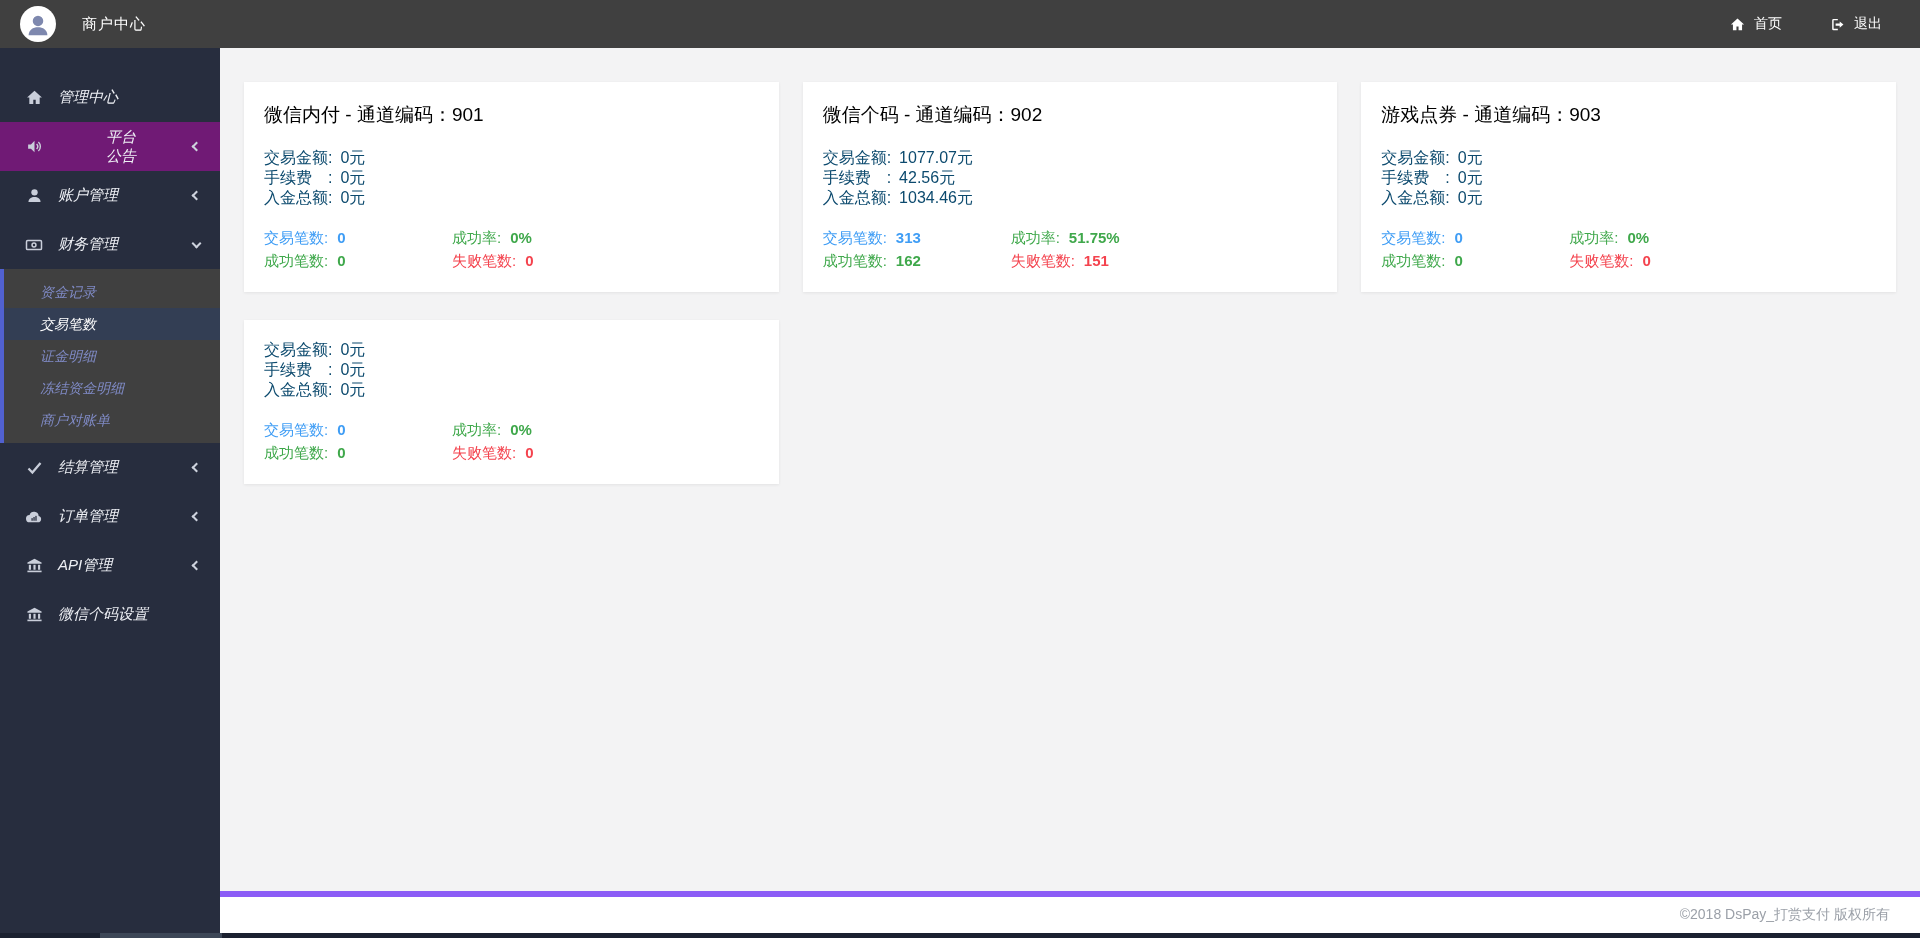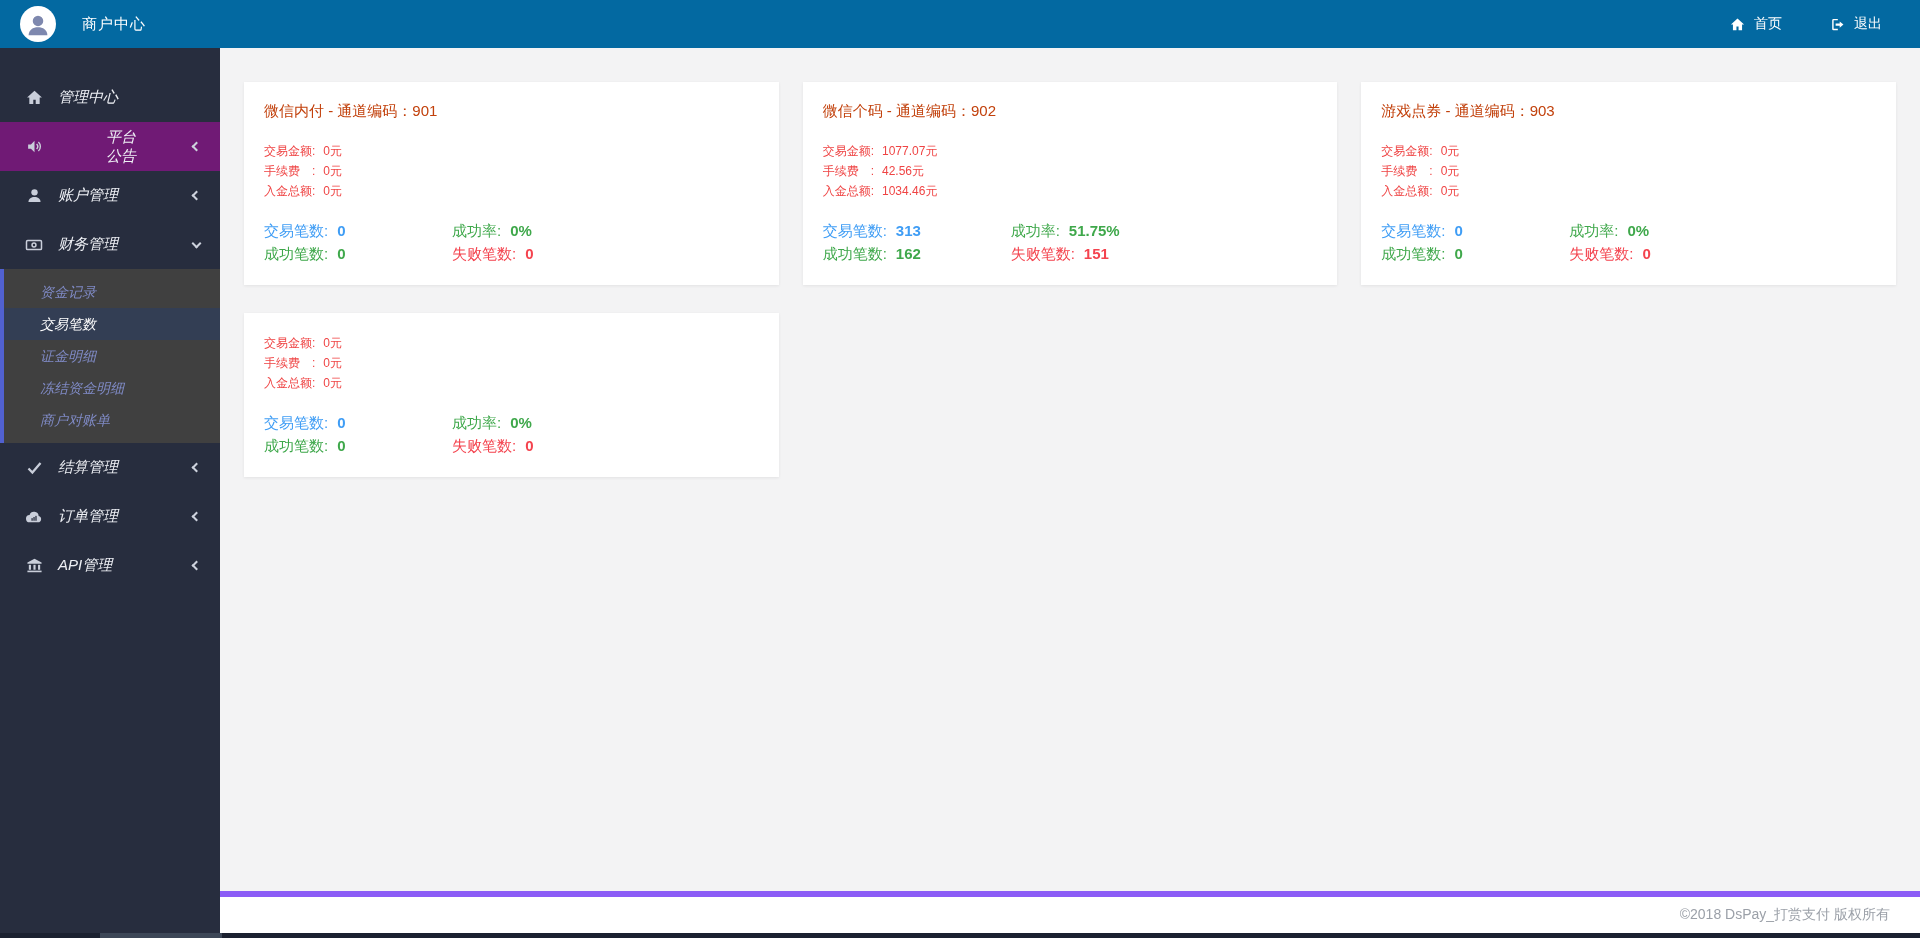--- a/index.html
+++ b/index.html
@@ -1,20 +1,20 @@
 <!DOCTYPE html>
 <html><head>
 <meta charset="utf-8">
 <style>
   * { margin:0; padding:0; box-sizing:border-box; }
   html,body { width:1920px; height:938px; overflow:hidden; }
   body { font-family:"Liberation Sans","DejaVu Sans",sans-serif; background:#f3f3f4; color:#63676d; }
 
   
-  .topbar { position:fixed; top:0; left:0; width:1920px; height:48px; background:#0369a1;
+  .topbar { position:fixed; top:0; left:0; width:1920px; height:48px; background:#404040;
             display:flex; align-items:center; justify-content:space-between; z-index:30; }
   .brand-group { display:flex; align-items:center; padding-left:20px; }
   .avatar { width:36px; height:36px; border-radius:50%; background:#ffffff; display:flex;
             align-items:center; justify-content:center; overflow:hidden; }
   .brand-label { color:#ffffff; font-size:15px; margin-left:26px; letter-spacing:1px; }
   .topbar-right { display:flex; align-items:center; padding-right:38px; }
   .top-link { display:flex; align-items:center; color:#ffffff; font-size:14px; cursor:pointer; margin-left:48px; }
   .top-link svg { margin-right:9px; }
 
   
@@ -30,23 +30,23 @@
 
   .submenu { list-style:none; background:#404040; border-left:4px solid #5161d0; padding:7px 0; }
   .submenu-item { height:32px; line-height:32px; padding-left:36px; font-size:14px; color:#7f8ac5; cursor:pointer; }
   .submenu-item.active { color:#ffffff; background:#333e54; }
 
   
   .main { margin-left:220px; padding-top:48px; height:938px; display:flex; flex-direction:column; }
   .content { flex:1; padding:34px 24px 20px 24px; }
   .cards { display:grid; grid-template-columns:repeat(3,1fr); gap:28px 24px; }
   .card { background:#ffffff; box-shadow:0 1px 3px rgba(0,0,0,0.07); padding:20px; }
-  .card-title { font-size:15px; color:#c2410c; margin-bottom:20px; }
+  .card-title { font-size:19px; color:#000000; margin-bottom:20px; }
   .card-body { margin-bottom:18px; }
-  .stat-row { font-size:12px; color:#ef4444; line-height:20px; }
+  .stat-row { font-size:16px; color:#0c4a6e; line-height:20px; }
   .stat-val { margin-left:8px; }
   .card-stats { display:grid; grid-template-columns:188px auto; font-size:15px; line-height:23px; }
   .stat b { margin-left:9px; }
   .c-blue  { color:#3f9df5; }
   .c-green { color:#3fa84b; }
   .c-red   { color:#f4434e; }
 
   
   .footer { height:47px; background:#ffffff; border-top:6px solid #8b5cf6; display:flex;
             align-items:center; justify-content:flex-end; padding-right:30px; padding-bottom:5px; }
@@ -170,20 +170,32 @@
           <rect x="4" y="11" width="3" height="7"></rect>
             <rect x="10.5" y="11" width="3" height="7"></rect>
             <rect x="17" y="11" width="3" height="7"></rect>
           <rect x="2" y="19.2" width="20" height="2.3"></rect>
         </svg>
       </span>
       <span class="nav-label">API管理</span>
       <span class="chev chev-left"></span>
     </li>
 
+    <li class="nav-item">
+      <span class="nav-icon">
+        <svg width="17" height="17" viewBox="0 0 24 24" fill="currentColor">
+          <path d="M12 2.5 L2 7.8 v1.7 h20 V7.8 z"></path>
+          <rect x="4" y="11" width="3" height="7"></rect>
+            <rect x="10.5" y="11" width="3" height="7"></rect>
+            <rect x="17" y="11" width="3" height="7"></rect>
+          <rect x="2" y="19.2" width="20" height="2.3"></rect>
+        </svg>
+      </span>
+      <span class="nav-label">微信个码设置</span>
+    </li>
   </ul>
 </div>
 
 <div class="main">
   <div class="content">
     <div class="cards">
 
       <div class="card">
         <div class="card-title">微信内付 - 通道编码：901</div>
         <div class="card-body">

